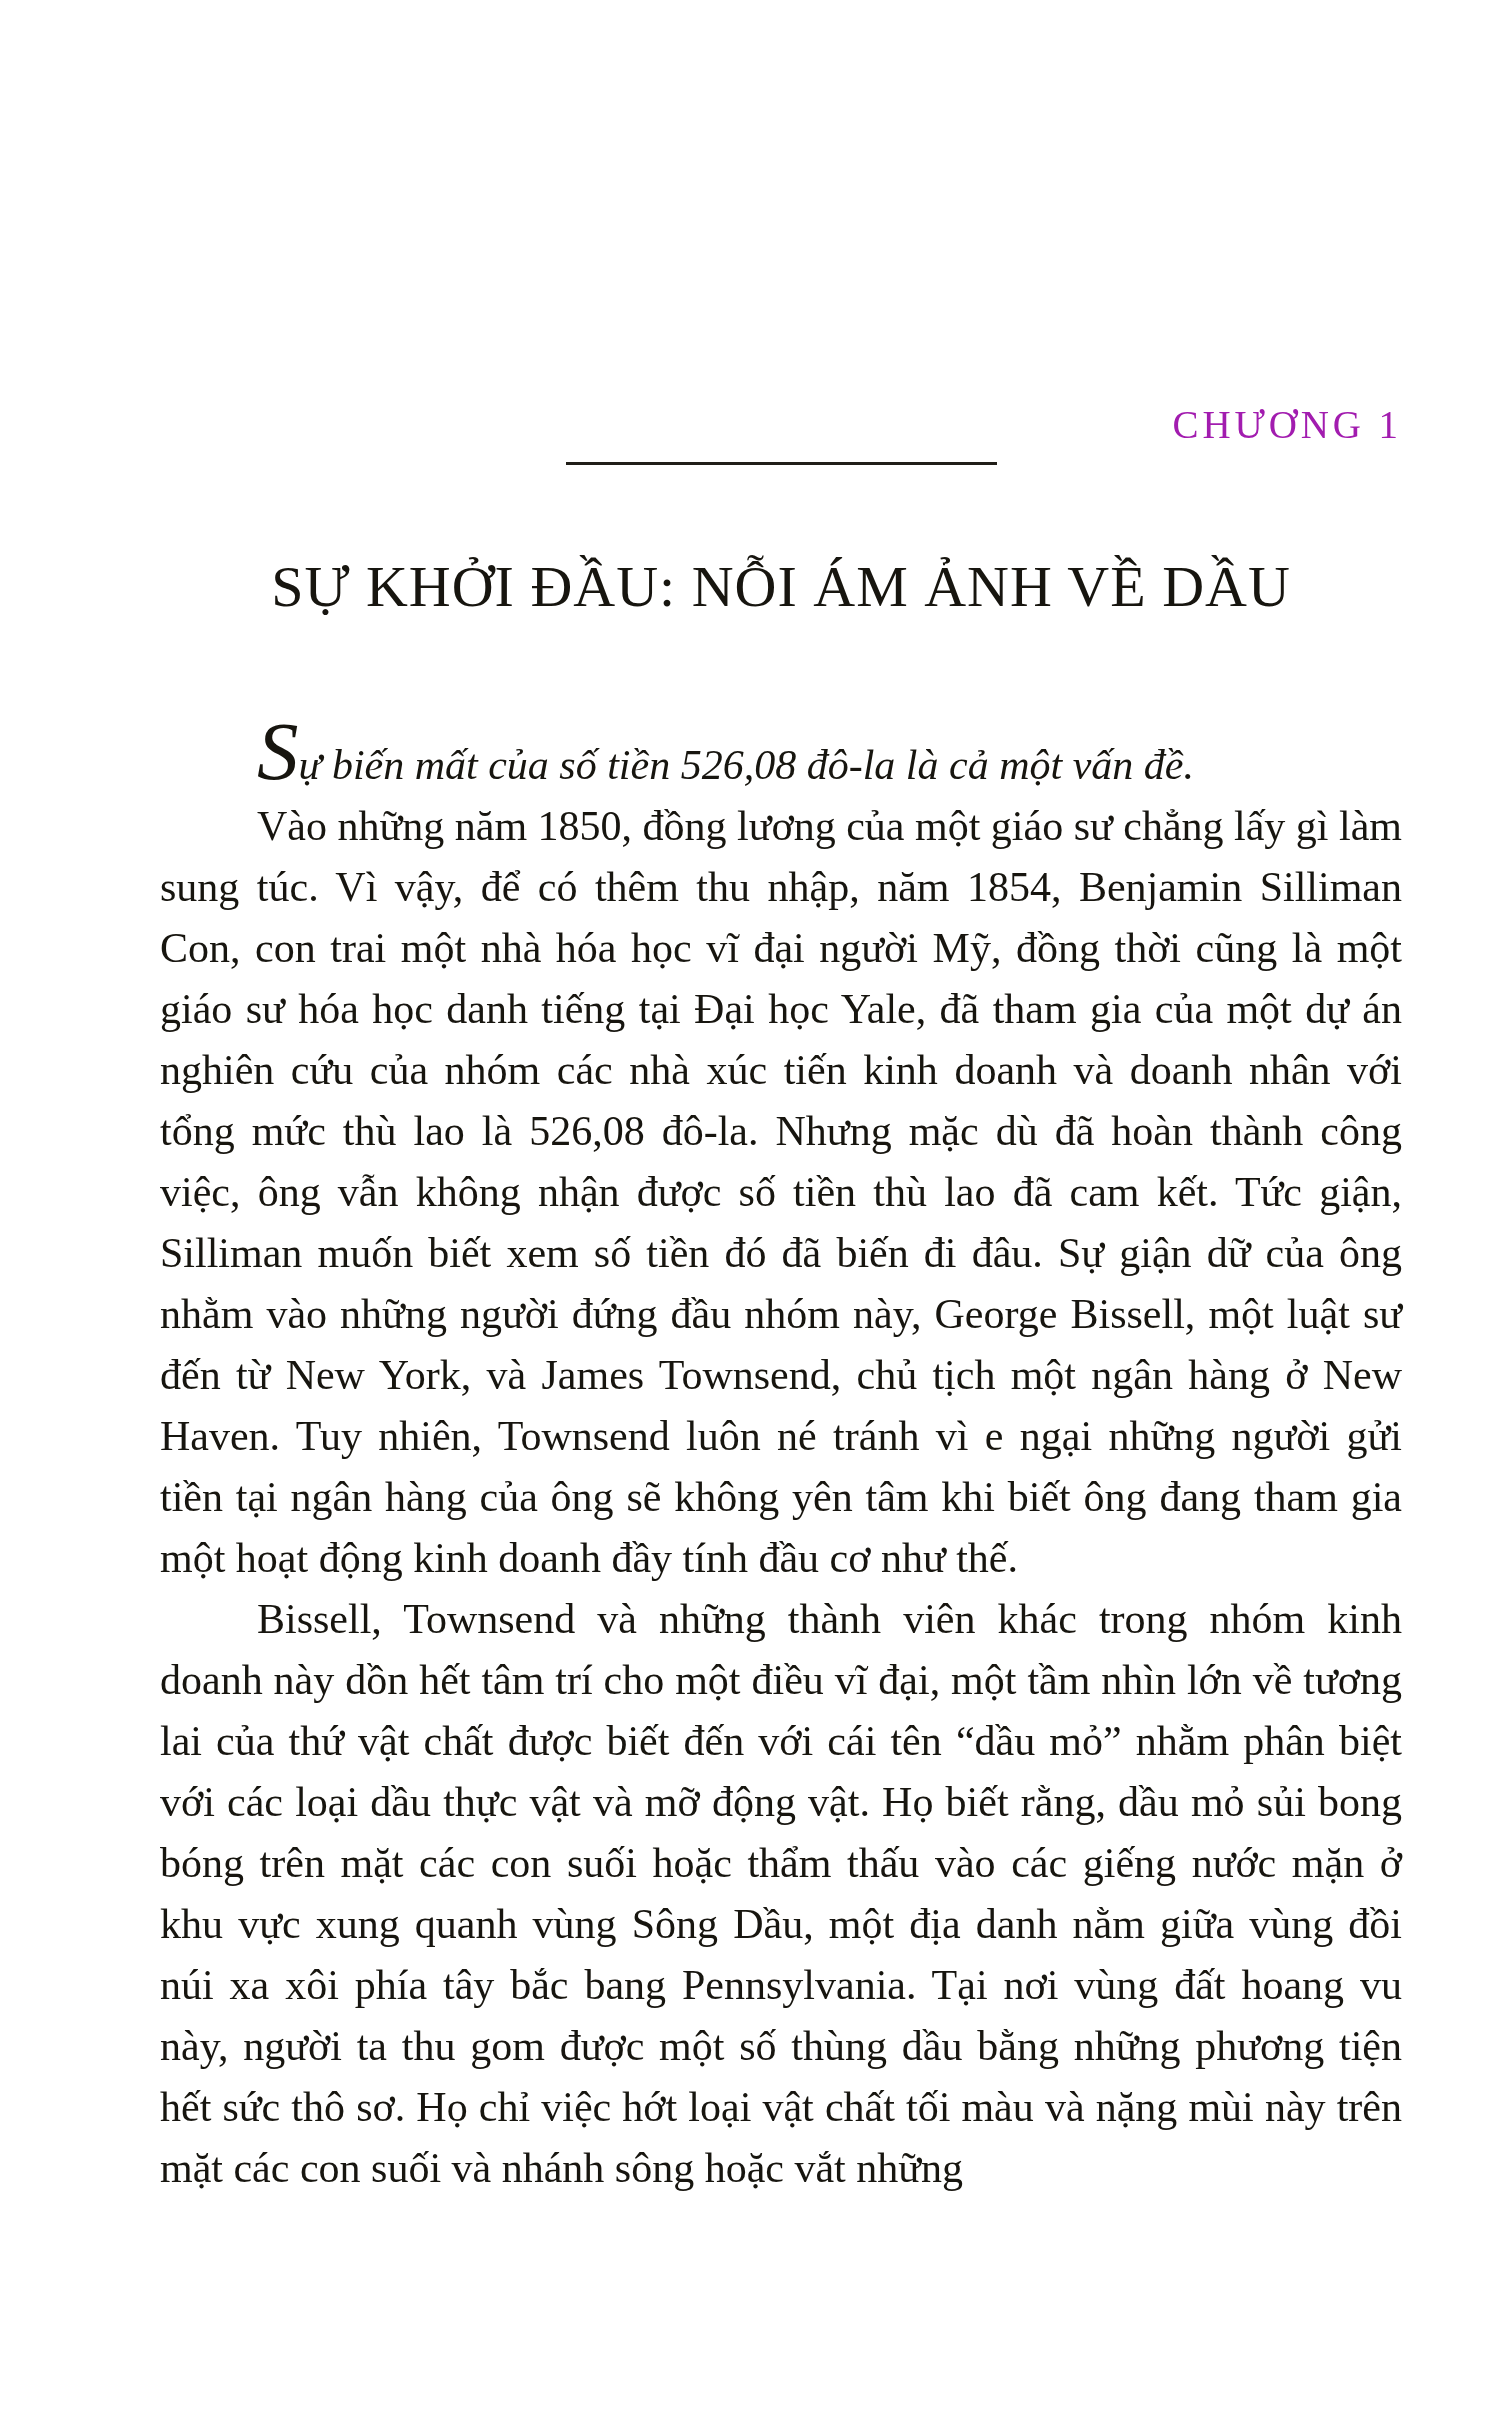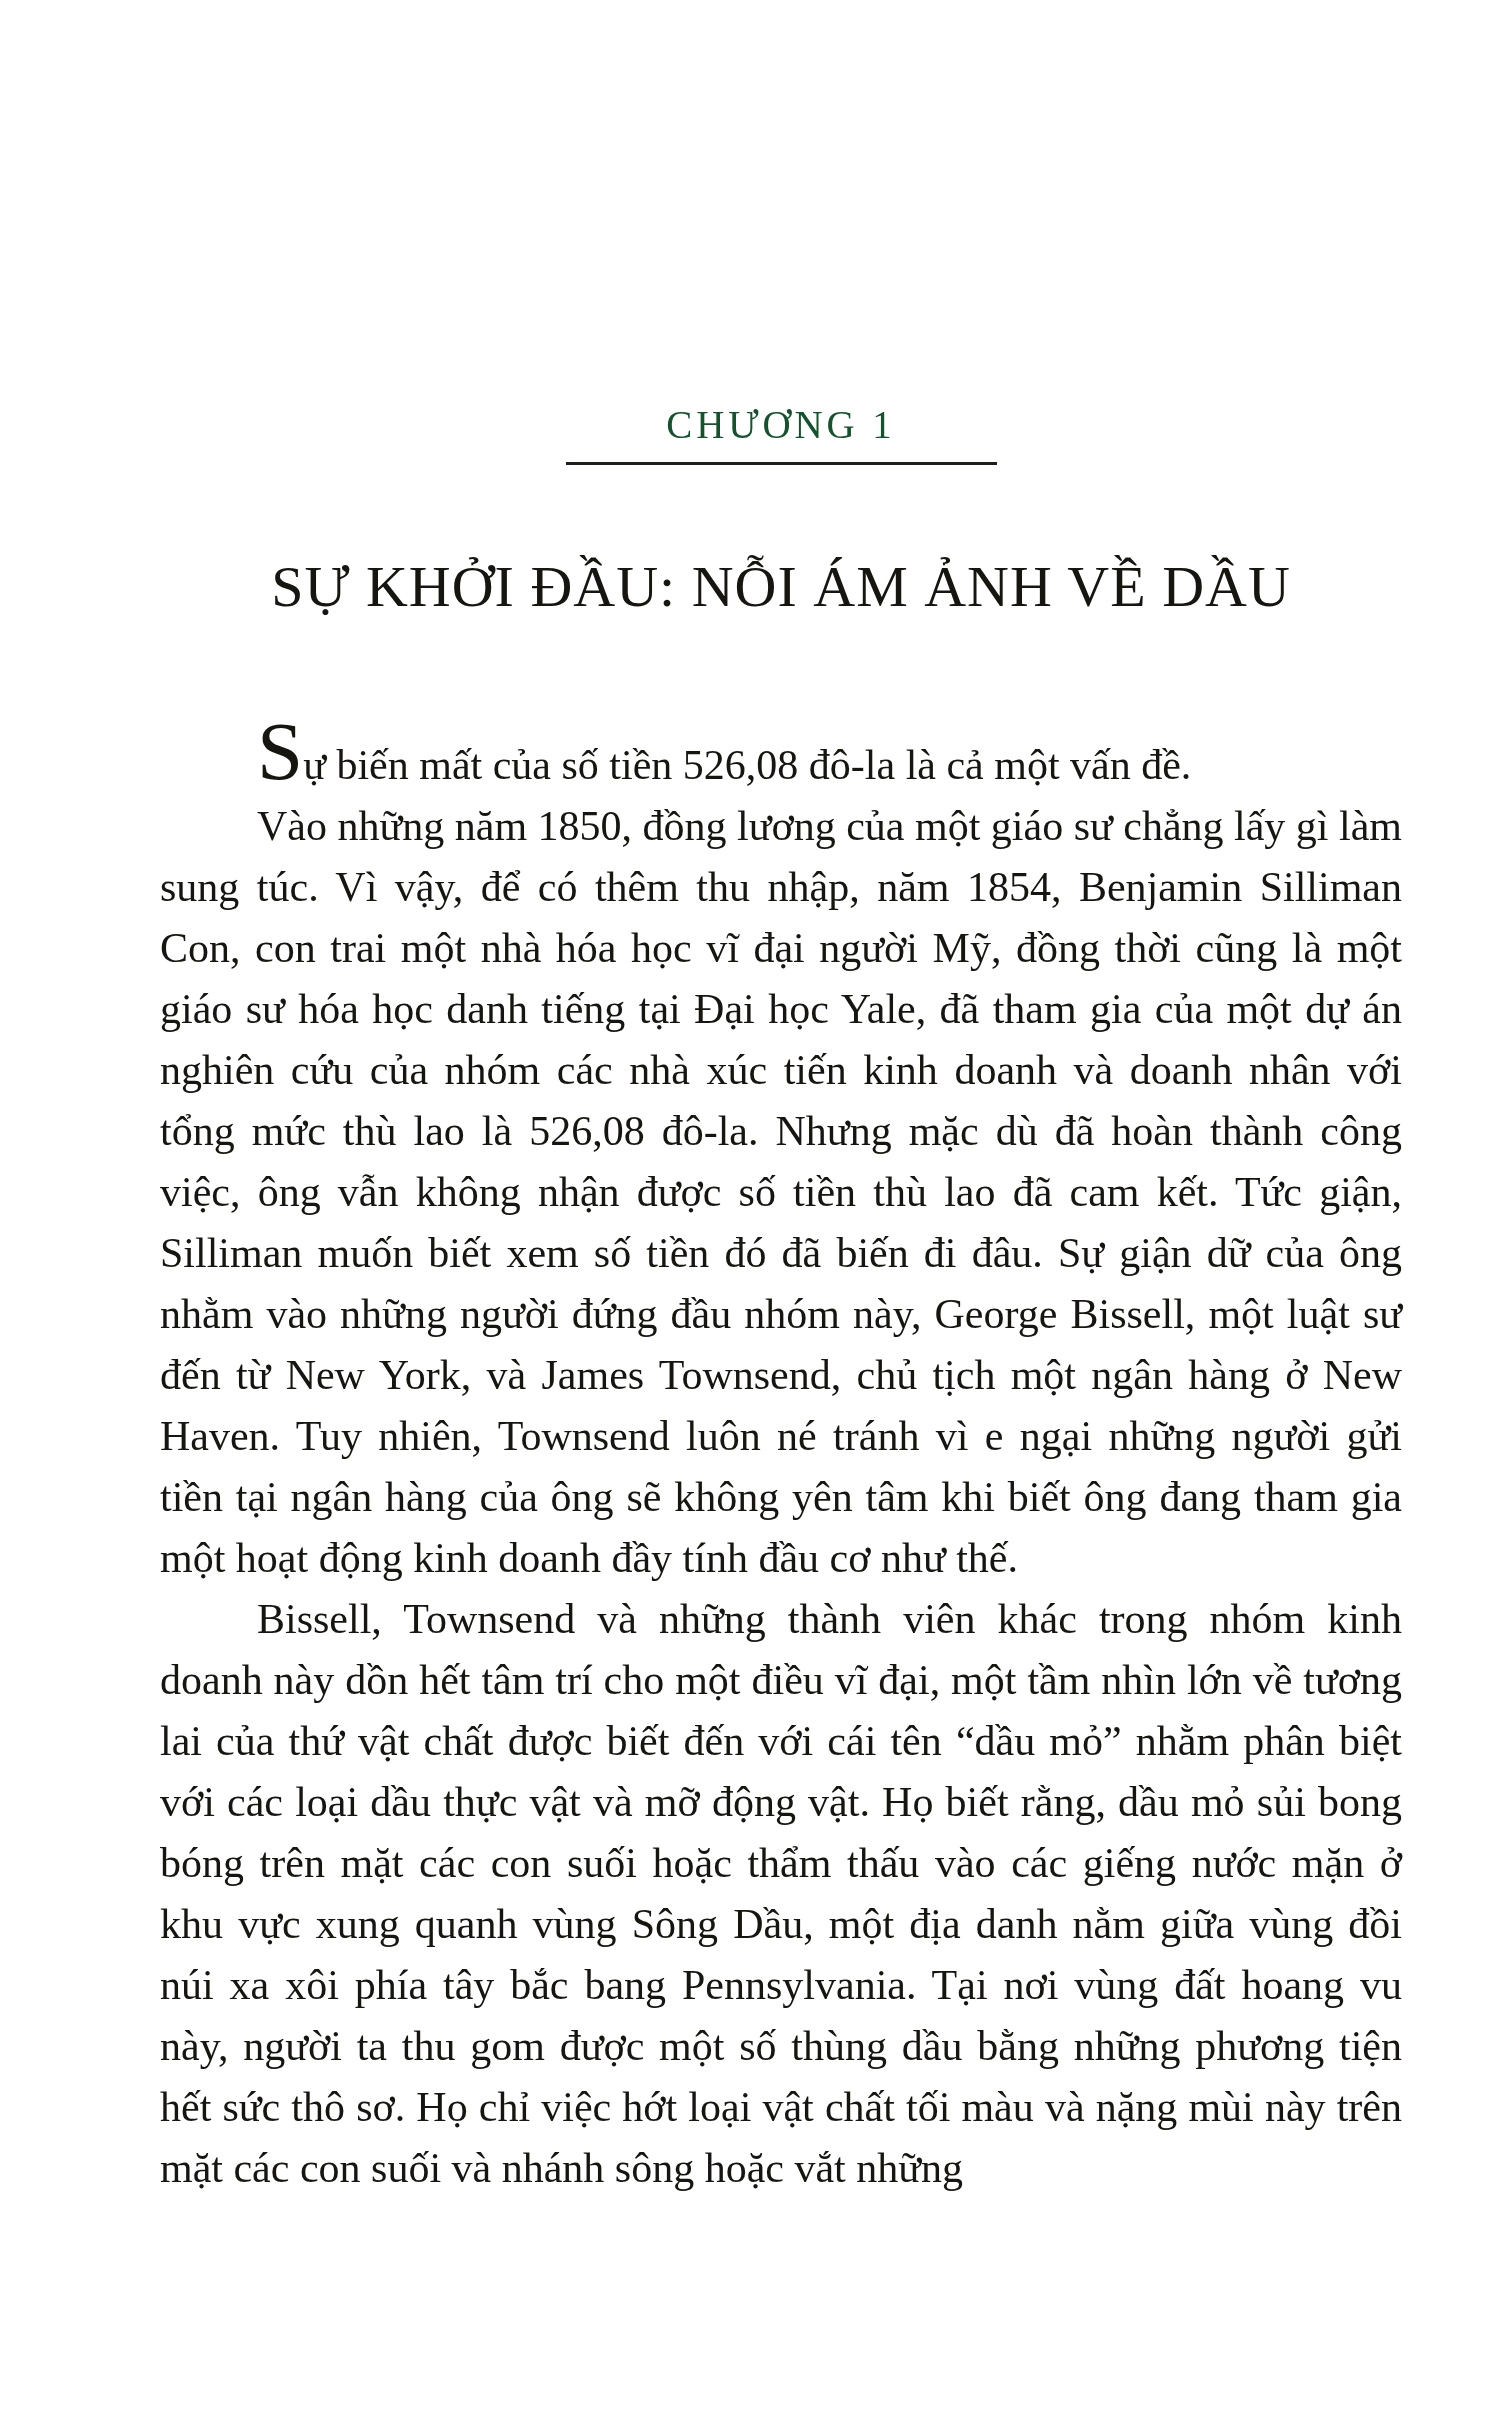--- a/index.html
+++ b/index.html
@@ -13,26 +13,26 @@
     height: 2429px;
     margin: 0 auto;
     background: #ffffff;
     box-sizing: border-box;
     padding: 404px 108px 0 160px;
     font-family: "Liberation Serif", "DejaVu Serif", serif;
     color: #17150f;
     overflow: hidden;
   }
   .chapter-label {
-    text-align: center;
+    text-align: right;
     font-size: 39px;
     line-height: 1.1;
     letter-spacing: 3.9px;
     font-weight: 400;
-    color: #14532d;
+    color: #a21caf;
   }
   .chapter-rule {
     width: 431px;
     height: 2.9px;
     background: #201e18;
     margin: 15.4px auto 0 auto;
   }
   .chapter-title {
     text-align: center;
     font-size: 58px;
@@ -50,20 +50,21 @@
     text-align: justify;
     text-justify: inter-word;
   }
   .body-text p {
     margin: 0;
     padding: 0;
     text-indent: 97px;
   }
   .para-opening {
     text-align: left;
+    font-style: italic;
   }
   .drop-cap {
     font-size: 83px;
     line-height: 0;
     font-weight: 400;
   }
 </style>
 </head>
 <body>
 

